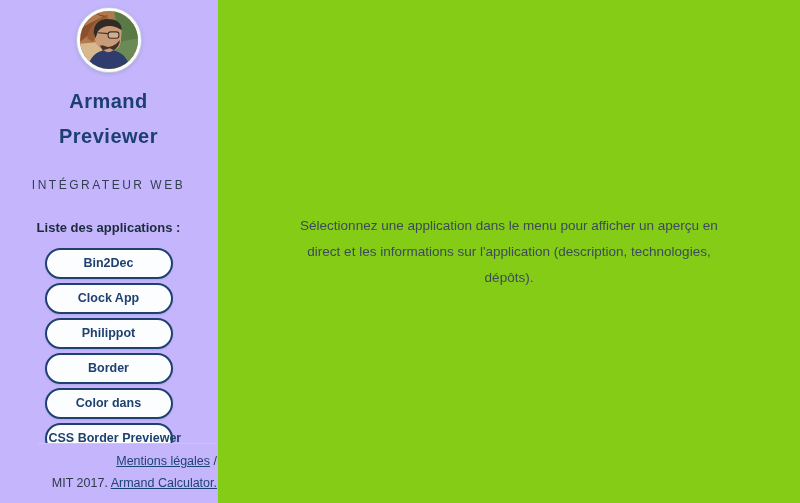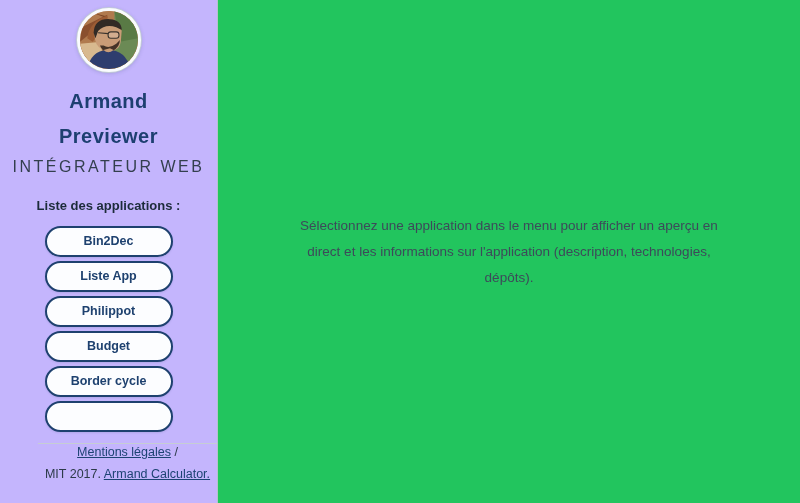--- a/index.html
+++ b/index.html
@@ -40,27 +40,27 @@
   .site-name {
     margin-top: 12px;
     font-size: 20px;
     font-weight: bold;
     color: #1d3f70;
     line-height: 35px;
     letter-spacing: 0.5px;
   }
   .site-name span { display: block; }
   .job-title {
-    margin-top: 4px;
-    font-size: 16px;
+    margin-top: 24px;
+    font-size: 12px;
     letter-spacing: 2.5px;
     color: #333f4e;
   }
   .apps-label {
-    margin-top: 22px;
+    margin-top: 28px;
     font-size: 13px;
     font-weight: bold;
     color: #1c2b3a;
   }
   .apps-nav { margin-top: 13px; }
   .app-btn {
     display: block;
     width: 128px;
     height: 31px;
     margin: 4px auto 4px auto;
@@ -73,36 +73,37 @@
     font-size: 12.5px;
     line-height: 27px;
     white-space: nowrap;
     padding: 0 2px;
     cursor: pointer;
     box-shadow: 0 1px 2px rgba(40,60,90,0.12);
   }
   .sidebar-footer {
     flex: 0 0 60px;
     border-top: 1px solid #c6cdd4;
-    text-align: center;
+    text-align: right;
     font-size: 12.5px;
     color: #2c3a49;
+    padding-top: 9px;
     margin-left: 38px;
   }
   .sidebar-footer .footer-line { line-height: 17px; margin-bottom: 5px; white-space: nowrap; }
   .sidebar-footer a {
     color: #1d4373;
     text-decoration: underline;
     cursor: pointer;
   }
 
   
   .main {
     flex: 1 1 auto;
-    background: #22c55e;
+    background: #84cc16;
     display: flex;
     align-items: center;
     justify-content: center;
   }
   .main-placeholder {
     max-width: 450px;
     text-align: center;
     font-size: 13.5px;
     line-height: 26px;
     color: #3d4a5a;
@@ -146,24 +147,25 @@
         <span>Armand</span>
         <span>Previewer</span>
       </h1>
 
       <div class="job-title">INTÉGRATEUR WEB</div>
 
       <div class="apps-label">Liste des applications :</div>
 
       <nav class="apps-nav">
         <button class="app-btn">Bin2Dec</button>
-        <button class="app-btn">Liste App</button>
+        <button class="app-btn">Clock App</button>
         <button class="app-btn">Philippot</button>
-        <button class="app-btn">Budget</button>
-        <button class="app-btn">Border cycle</button>
+        <button class="app-btn">Border</button>
+        <button class="app-btn">Color dans</button>
+        <button class="app-btn">CSS Border Previewer</button>
         <button class="app-btn"></button>
       </nav>
     </div>
 
     <footer class="sidebar-footer">
       <div class="footer-line">
         <a href="#">Mentions légales</a>
         <span>/</span>
       </div>
       <div class="footer-line">

